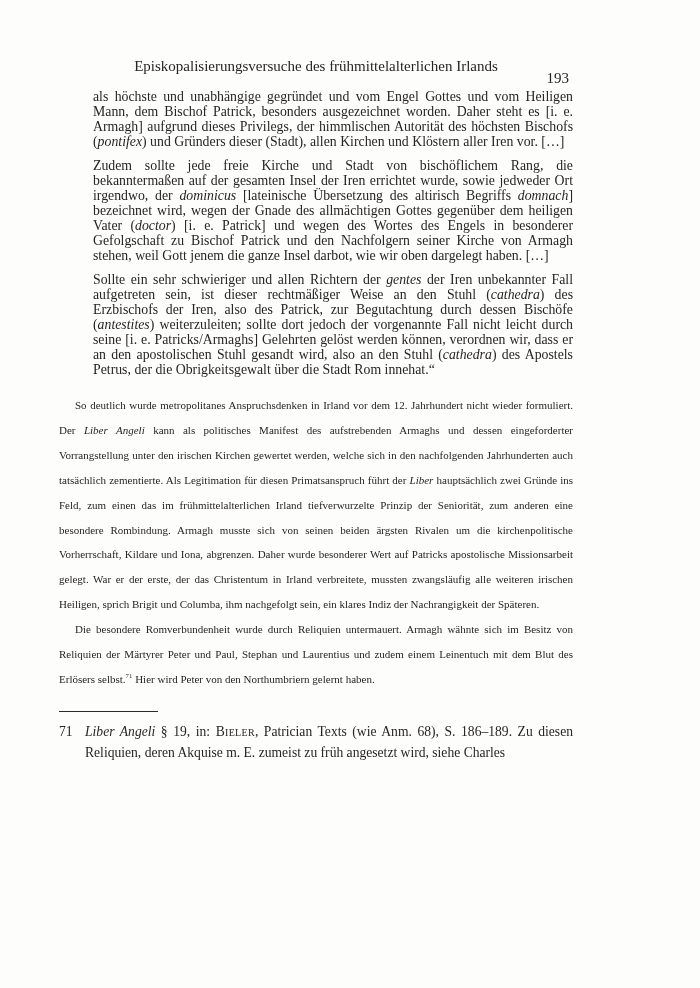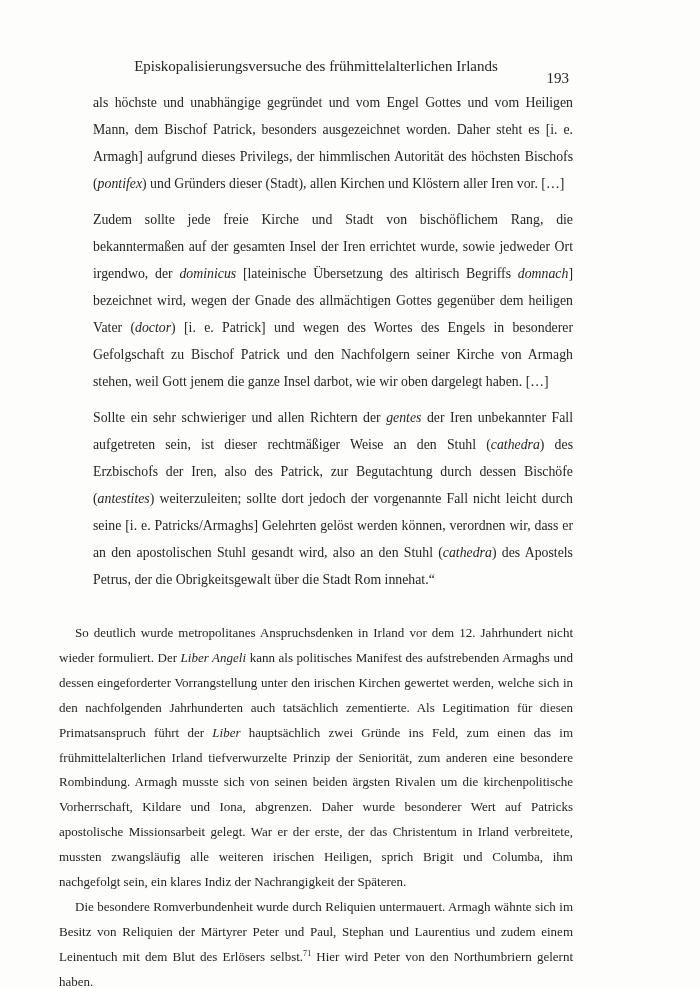--- a/index.html
+++ b/index.html
@@ -31,27 +31,27 @@
   .running-head .page-number {
     position: absolute;
     right: 4px;
     top: 12px;
     margin-left: 38px;
   }
   
   .quote-block {
     margin: 0 0 9px 34px;
     font-size: 13.8px;
-    line-height: 27px;
+    line-height: 15px;
     text-align: justify;
   }
   
   .body-text {
-    margin-top: 28px;
-    font-size: 13px;
+    margin-top: 16px;
+    font-size: 11px;
     line-height: 24.9px;
     text-align: justify;
   }
   .body-par {
     margin: 0;
     text-indent: 16px;
   }
   sup {
     font-size: 0.62em;
     line-height: 0;

